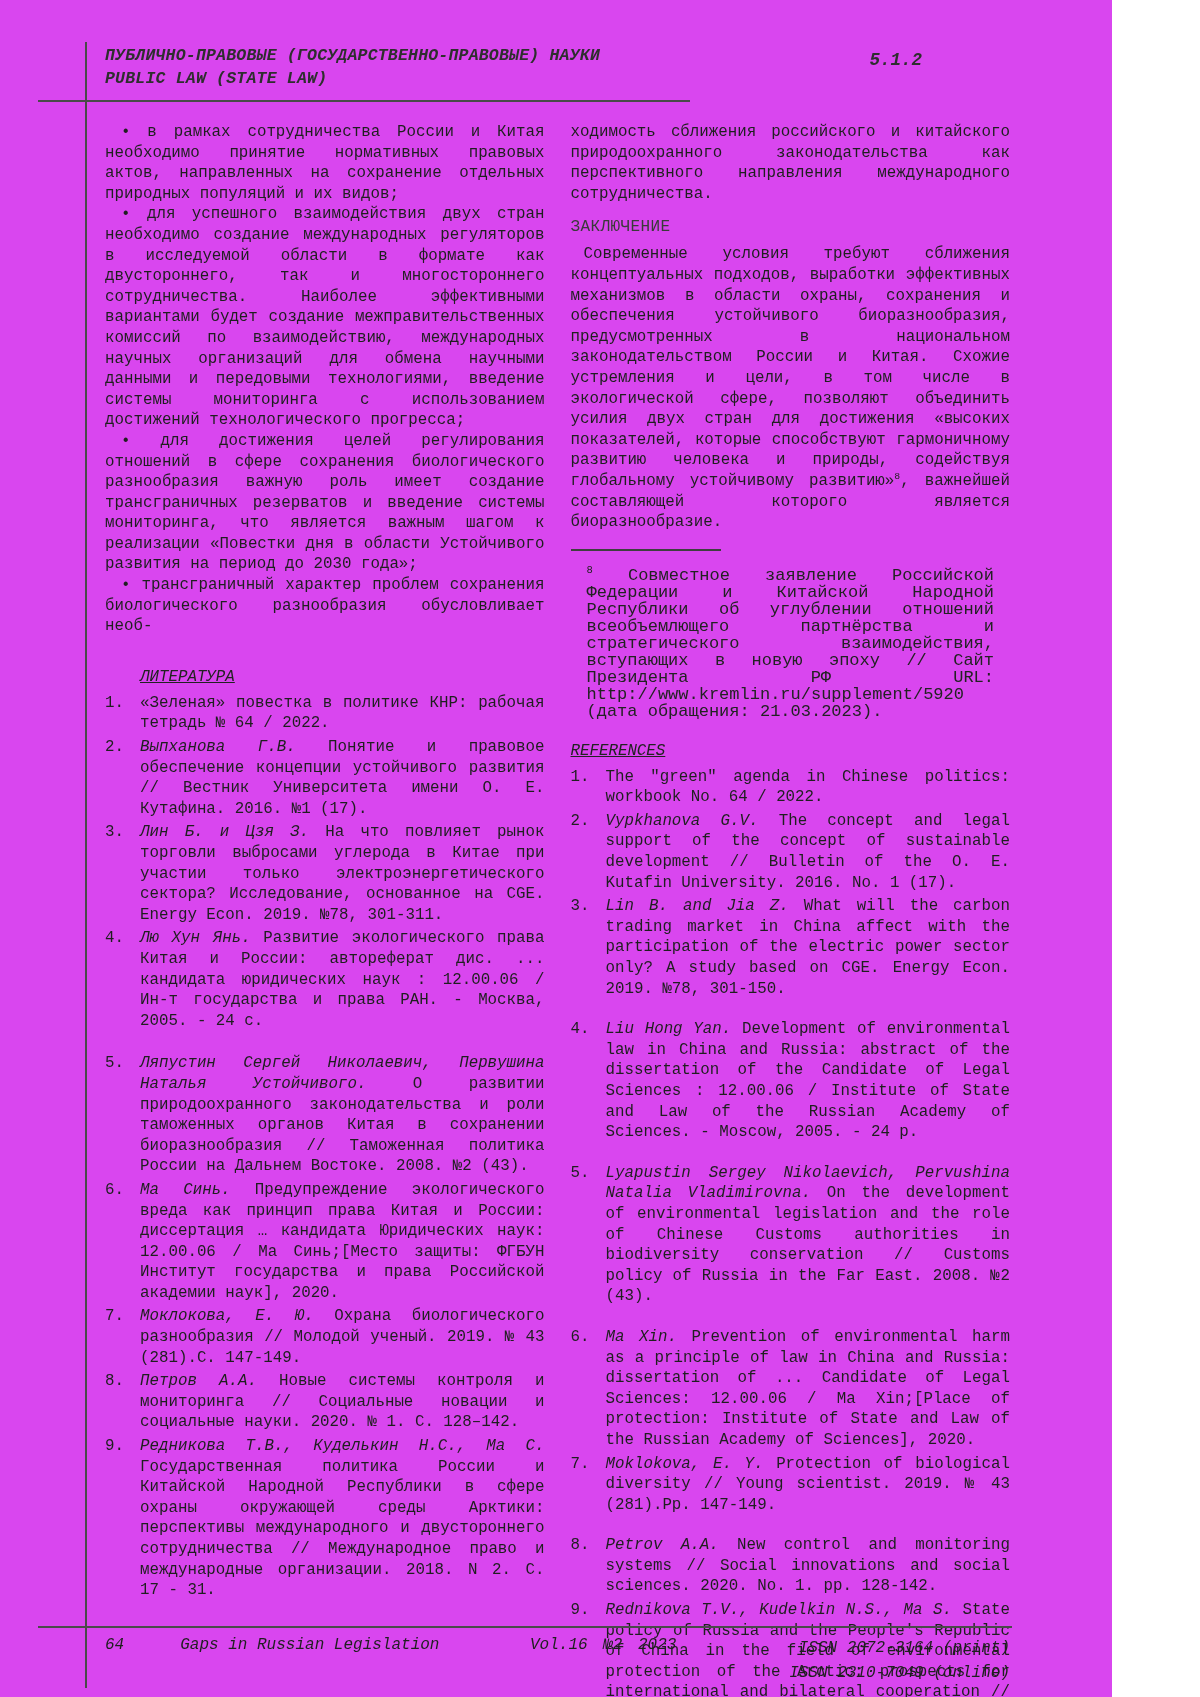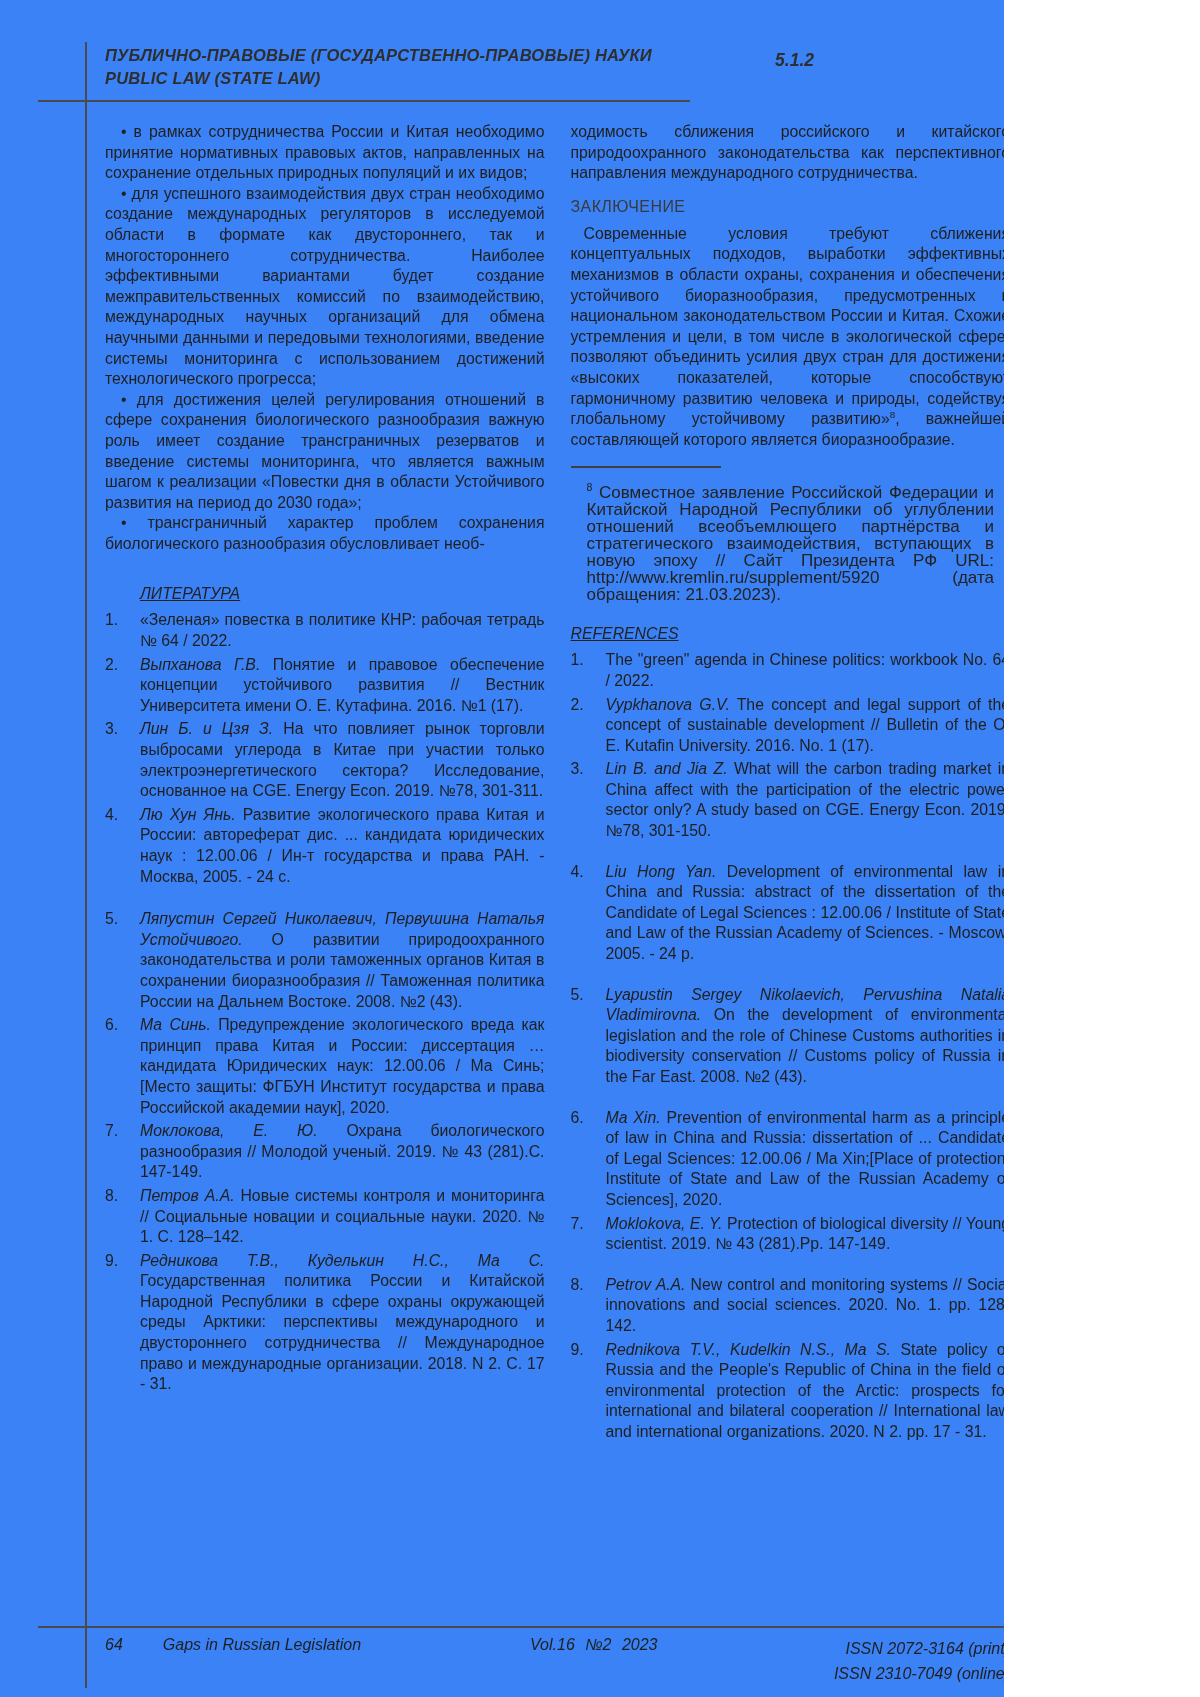--- a/index.html
+++ b/index.html
@@ -1,17 +1,17 @@
 <!DOCTYPE html>
 <html lang="ru"><head>
 <meta charset="utf-8">
 <style>
   html,body { margin:0; padding:0; background:#ffffff; }
   body { font-family:"Liberation Sans", sans-serif; color:#1f1f1f; }
-  .page { position:relative; width:1004px; height:1697px; background:#3b82f6; overflow:hidden; }
+  .page { position:relative; width:1112px; height:1697px; background:#d946ef; overflow:hidden;font-family:Liberation Mono, monospace; }
 
   
   .vrule { position:absolute; left:85px; top:42px; width:2px; height:1646px; background:#4a4a4a; }
   .header-rule { position:absolute; left:38px; top:100px; width:652px; height:2px; background:#4a4a4a; }
   .footer-rule { position:absolute; left:38px; top:1626px; width:974px; height:2px; background:#4a4a4a; }
 
   
   .header { position:absolute; left:105px; top:44px; width:760px;
             font-style:italic; font-weight:bold; font-size:16.5px; line-height:23px;
             letter-spacing:0.2px; color:#2e2e2e; }
@@ -50,21 +50,21 @@
   .lit .ref-item:nth-child(4) { margin-bottom:22px; }
   .refs .ref-item:nth-child(3),
   .refs .ref-item:nth-child(4),
   .refs .ref-item:nth-child(5),
   .refs .ref-item:nth-child(7) { margin-bottom:20px; }
 
   
   .footer { position:absolute; left:105px; top:1636px; width:905px; font-size:16px;
             font-style:italic; color:#1f1f1f; }
   .footer-left { position:absolute; left:0; top:0; }
-  .footer-left .journal { margin-left:40px; }
+  .footer-left .journal { margin-left:56px; }
   .footer-center { position:absolute; left:425px; top:0; word-spacing:6px;text-align:center; }
   .footer-right { position:absolute; right:0; top:0; text-align:right; line-height:25px; }
 </style>
 </head>
 <body>
 
 <div class="page">
 
   <div class="vrule"></div>
   <div class="header-rule"></div>

